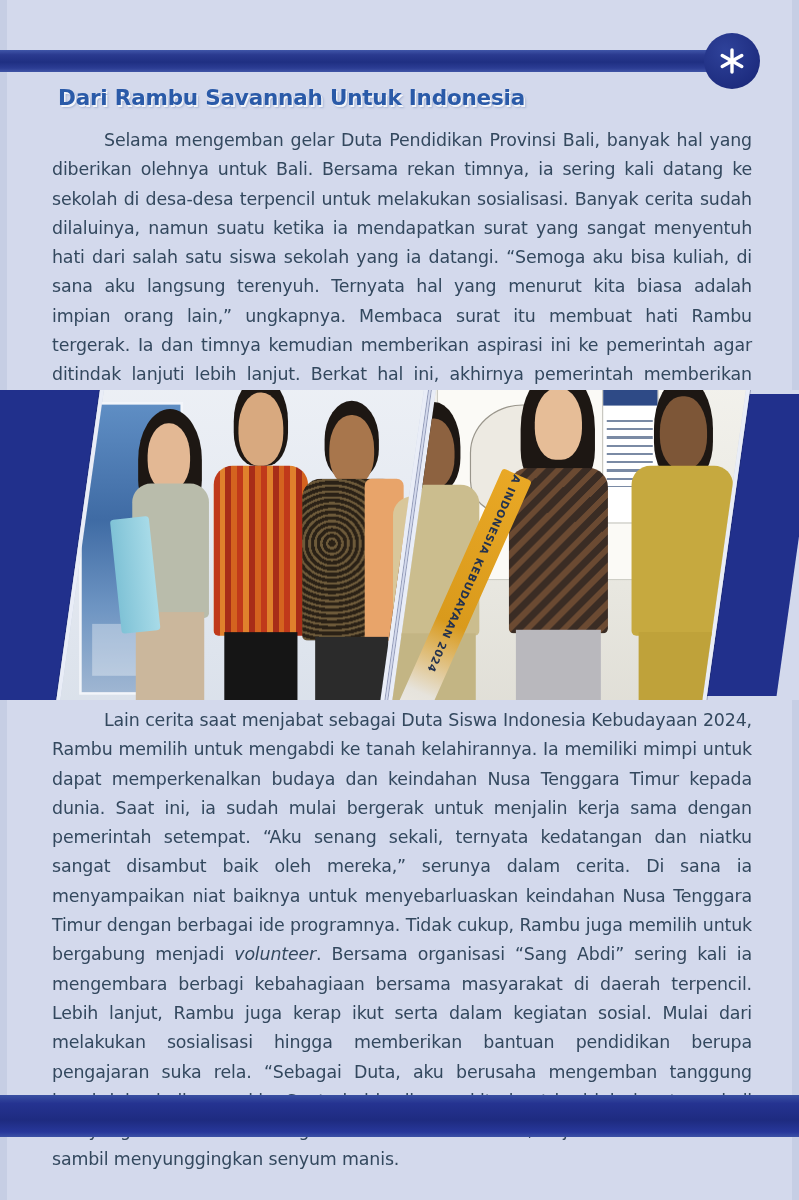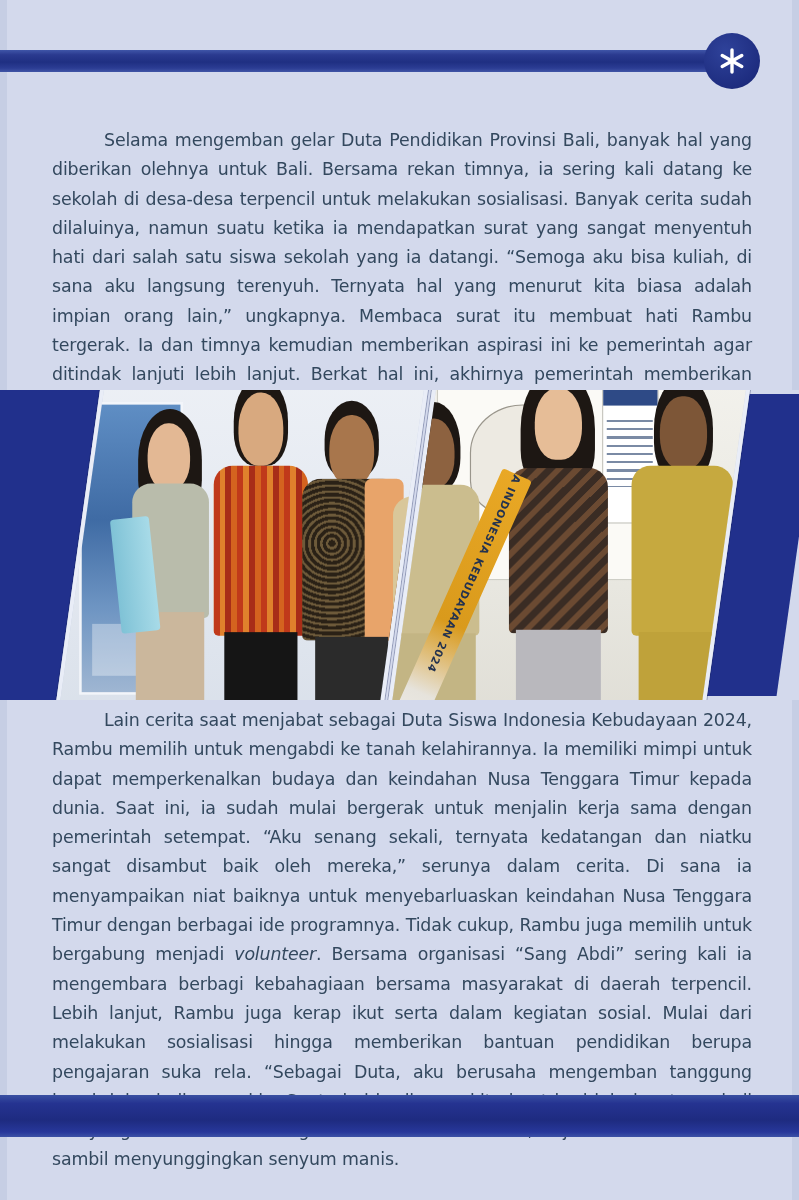--- a/index.html
+++ b/index.html
@@ -313,20 +313,21 @@
         <g stroke="#ffffff" stroke-width="3.4" stroke-linecap="round">
           <line x1="15" y1="4" x2="15" y2="26"></line>
           <line x1="5.2" y1="9.5" x2="24.8" y2="20.5"></line>
           <line x1="5.2" y1="20.5" x2="24.8" y2="9.5"></line>
         </g>
         <circle cx="15" cy="15" r="2.6" fill="#ffffff"></circle>
       </svg>
     </div>
   </div>
 
+  <div class="article-title">Dari Rambu Savannah Untuk Indonesia</div>
 
   <div class="body-col" id="para-one">
     <p><span class="indent"></span><span>Selama mengemban gelar Duta Pendidikan Provinsi Bali, banyak hal yang diberikan olehnya untuk Bali. Bersama rekan timnya, ia sering kali datang ke sekolah di desa-desa terpencil untuk melakukan sosialisasi. Banyak cerita sudah dilaluinya, namun suatu ketika ia mendapatkan surat yang sangat menyentuh hati dari salah satu siswa sekolah yang ia datangi. “Semoga aku bisa kuliah, di sana aku langsung terenyuh. Ternyata hal yang menurut kita biasa adalah impian orang lain,” ungkapnya. Membaca surat itu membuat hati Rambu tergerak. Ia dan timnya kemudian memberikan aspirasi ini ke pemerintah agar ditindak lanjuti lebih lanjut. Berkat hal ini, akhirnya pemerintah memberikan bantuan pendidikan kepada anak-anak di desa terpencil itu.</span></p>
   </div>
 
   <div class="photo-band">
     <div class="band-blue-left"></div>
     <div class="band-blue-right"></div>
 
     <div class="photo-slot photo-left">

